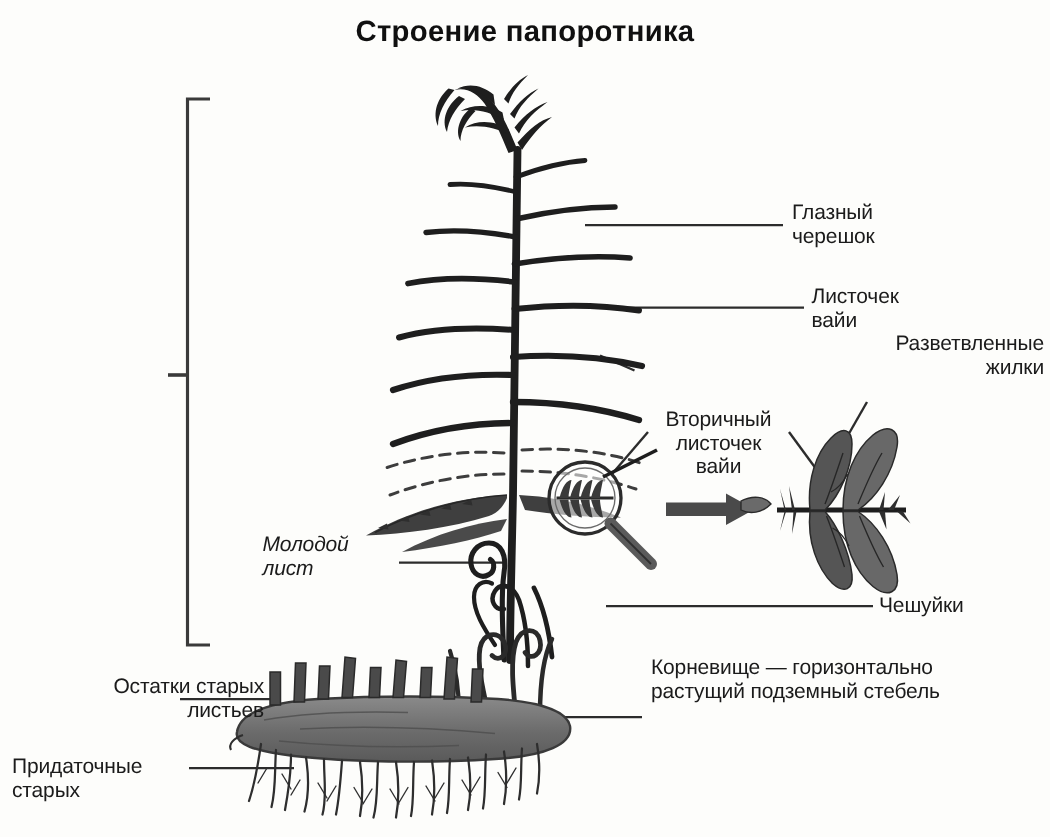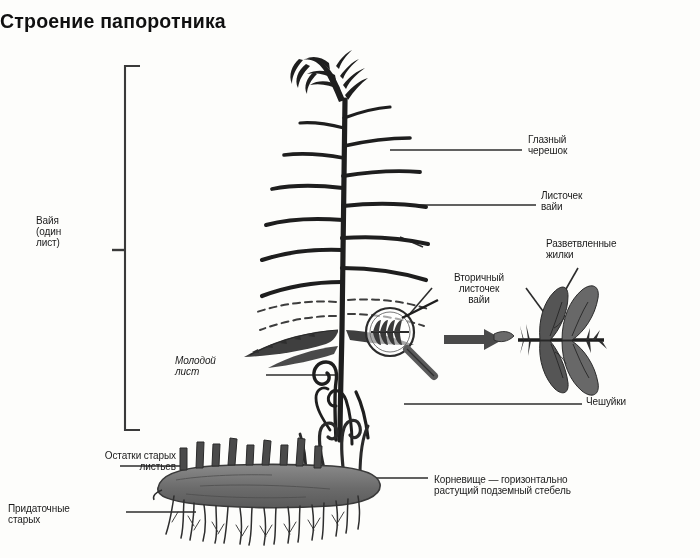--- a/index.html
+++ b/index.html
@@ -19,49 +19,49 @@
   #diagram-svg {
     position: absolute;
     left: 0;
     top: 0;
     width: 700px;
     height: 558px;
   }
   .lbl {
     position: absolute;
     font-family: "Liberation Sans", sans-serif;
-    font-size: 10px;
+    font-size: 14px;
     line-height: 1.12;
     color: #1b1b1b;
     white-space: pre-line;
     letter-spacing: -0.1px;
   }
   #title {
     position: absolute;
     left: 0;
     top: 10px;
     width: 700px;
-    text-align: left;
+    text-align: center;
     font-family: "Liberation Sans", sans-serif;
     font-size: 19.5px;
     font-weight: bold;
     color: #101010;
     letter-spacing: 0.2px;
   }
   #label-vaya      { left: 36px;  top: 215px; width: 90px;  text-align: left; }
   #label-glavny    { left: 528px; top: 134px; width: 165px; text-align: left; }
   #label-listochek { left: 541px; top: 190px; width: 152px; text-align: left; }
   #label-vtorichny { left: 424px; top: 228px; width: 110px; text-align: center; margin-top: 44px; }
-  #label-zhilki    { left: 546px; top: 238px; width: 150px; text-align: left; }
+  #label-zhilki    { left: 546px; top: 221px; width: 150px; text-align: right; }
   #label-molodoy   { left: 175px; top: 355px; width: 100px; text-align: left;
                      font-style: italic; }
   #label-cheshuyki { left: 586px; top: 396px; width: 110px; text-align: left; }
   #label-ostatki   { left: 26px;  top: 450px; width: 150px; text-align: right; }
   #label-pridat    { left: 8px;   top: 503px; width: 130px; text-align: left; }
-  #label-kornevish { left: 434px; top: 474px; width: 266px; text-align: left; }
+  #label-kornevish { left: 434px; top: 437px; width: 266px; text-align: left; }
 </style>
 </head>
 <body>
 
 <div id="page">
 
   <div id="title">Строение папоротника</div>
 
   <svg id="diagram-svg" viewBox="0 0 700 558">
     <defs>
@@ -319,23 +319,20 @@
           <path d="M320,518 l-6,10"></path>
             <path d="M332,515 l6,10"></path>
           <path d="M344,512 l-6,10"></path>
         </g>
       </g>
 
       <path d="M162,490 C156,492 152,496 154,500" fill="none" stroke="#2e2e2e" stroke-width="1.4"></path>
     </g>
   </svg>
 
-  <div class="lbl" id="label-vaya">Вайя
-(один
-лист)</div>
 
   <div class="lbl" id="label-glavny">Глазный
 черешок</div>
 
   <div class="lbl" id="label-listochek">Листочек
      вайи</div>
 
   <div class="lbl" id="label-vtorichny">Вторичный
 листочек
 вайи</div>

